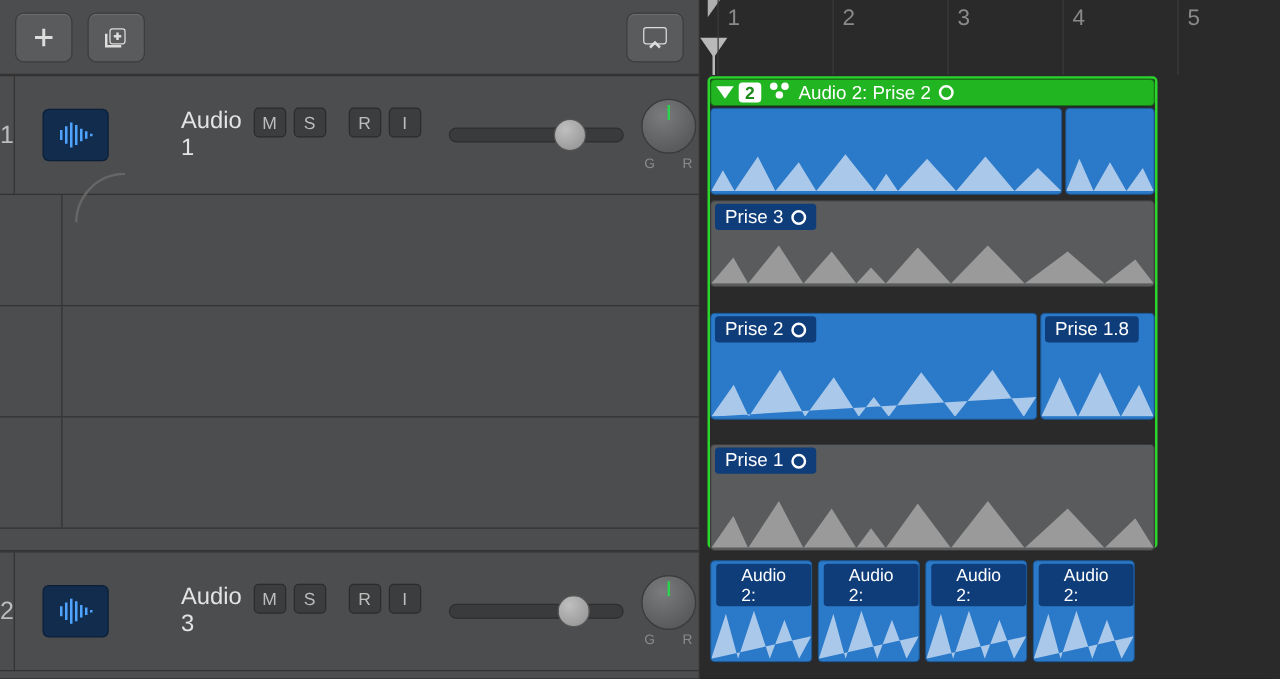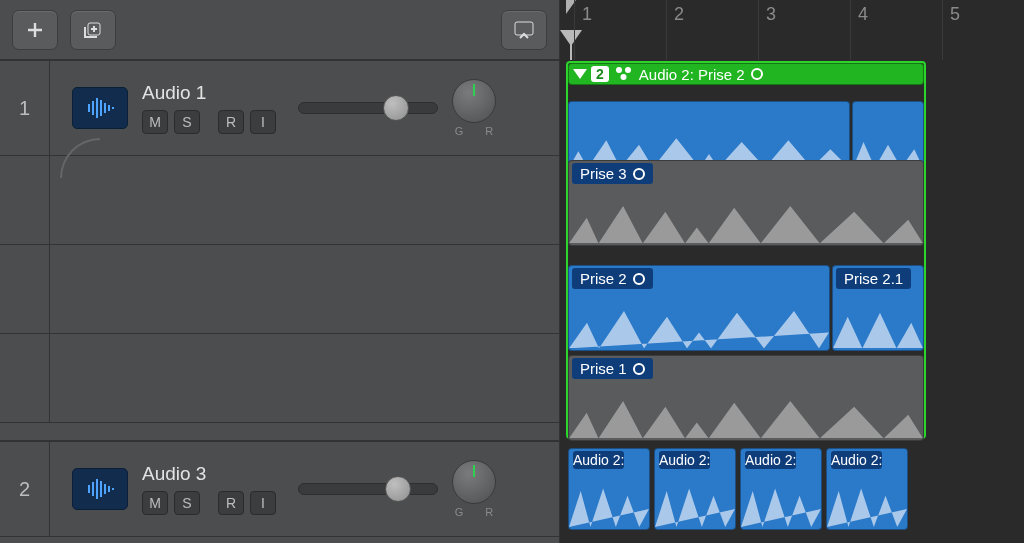--- a/index.html
+++ b/index.html
@@ -29,21 +29,21 @@
   .left-panel { width: 560px; background: #4c4d4e; display: flex; flex-direction: column; border-right: 1px solid #333; }
   .right-panel { flex: 1; background: #2a2a2a; position: relative; }
 
   
   .track-row { display: flex; border-top: 1px solid #333; border-bottom: 1px solid #333; }
   .track-num { width: 50px; display: flex; align-items: center; justify-content: center; color: #bdbdbd; font-size: 20px; border-right: 1px solid #333; }
   .track-body { flex: 1; padding: 10px 14px 10px 22px; display: flex; align-items: center; gap: 14px; }
 
   .track-icon { width: 56px; height: 42px; border-radius: 5px; background: #122c4d; border: 1px solid #0b1f38; display: flex; align-items: center; justify-content: center; }
 
-  .track-ctrls { display: flex; flex-direction: column; gap: 6px; }
+  .track-ctrls { display: flex; flex-direction: row; gap: 6px; margin-left: 44px; }
   .track-title { color: #e3e3e3; font-size: 19px; }
   .btn-row { display: flex; gap: 6px; }
   .tiny-btn { width: 26px; height: 24px; background: #3c3d3e; border: 1px solid #2b2b2b; border-radius: 4px; color: #bdbdbd; font-size: 14px; display: flex; align-items: center; justify-content: center; cursor: pointer; }
 
   .slider-wrap { display: flex; align-items: center; gap: 10px; margin-left: 8px; }
   .slider { width: 140px; height: 12px; background: #3a3b3c; border-radius: 10px; position: relative; border:1px solid #2e2e2e; }
   .slider .thumb { position: absolute; top: 50%; transform: translate(-50%,-50%); width: 26px; height: 26px; border-radius: 50%; background: radial-gradient(circle at 35% 30%, #bfbfbf, #8f8f8f); border: 1px solid #555; }
 
   .knob-wrap { display:flex; flex-direction: column; align-items:center; gap:2px;}
   .knob { width: 44px; height: 44px; border-radius: 50%; background: radial-gradient(circle at 38% 30%, #7a7b7c, #4e4f50); border: 1px solid #3a3a3a; position: relative; }
@@ -51,39 +51,39 @@
   .knob-labels { display:flex; gap:22px; color:#8a8a8a; font-size:11px; }
 
   
   .sub-rows { display:flex; flex-direction:column; flex:0 0 auto; }
   .sub-row { height: 89px; border-bottom:1px solid #333; display:flex;}
   .sub-row .track-num { height:100%; }
   .sub-row .blank { flex:1; position:relative;}
   .sub-row .arc { position:absolute; top:-18px; left:10px; width:40px; height:40px; border-top-left-radius:40px; border-left:2px solid #666; border-top:2px solid #666;}
   .region { position:absolute; border-radius:4px; overflow:hidden; border:1px solid rgba(0,0,0,.35);}
   .region.green-head { background:#22b522; height:22px; color:#fff; font-size:15px; display:flex; align-items:center; padding:0 6px; gap:6px;}
-  .region.blue { background:#2b7ac9;margin-top:15px; }
+  .region.blue { background:#2b7ac9; }
   .region.grey { background:#5a5b5c; }
   .region .tag { background:#0f3d7a; color:#fff; font-size:15px; padding:2px 8px; border-radius:3px; display:inline-flex; align-items:center; gap:6px; position:absolute; top:2px; left:3px;}
   .take-group { position:absolute; border:2px solid #2bd52b; border-radius:4px; left:6px; }
 
   .wave { position:absolute; left:0; right:0; bottom:2px; height:54%; display:flex; align-items:flex-end;}
   .wave svg { width:100%; height:100%; }
   .wave path { stroke:none; }
   .wave.blue path { fill:#a9c8ea; }
   .wave.grey path { fill:#9a9a9a; }
 
   .circle { width:12px; height:12px; border:2px solid #fff; border-radius:50%; display:inline-block;}
   .tri { width:0; height:0; border-left:10px solid #fff; border-top:7px solid transparent; border-bottom:7px solid transparent; transform:rotate(90deg);}
   .chip { background:#fff; color:#1d8a1d; font-weight:bold; padding:0 5px; border-radius:3px; font-size:14px;}
   .comp-icon svg { fill:#fff; }
 
   .bottom-clips { position:absolute; display:flex; gap:4px; }
   .mini { width: 82px; height: 82px; background:#2b7ac9; border-radius:4px; border:1px solid rgba(0,0,0,.35); position:relative; overflow:hidden;}
-  .mini .lab { position:absolute; top:2px; left:4px; font-size:14px; color:#fff; background:#0f3d7a; padding:1px 0; border-radius:3px;}
+  .mini .lab { position:absolute; top:2px; left:4px; font-size:14px; color:#fff; background:#0f3d7a; padding:1px 20px; border-radius:3px;}
 </style>
 </head>
 <body>
 
 <div class="app">
 
   <div class="topbar">
     <div class="topbar-left">
       <div class="sq-btn">
         <svg width="20" height="20" viewBox="0 0 20 20">
@@ -264,21 +264,21 @@
           </div>
       </div>
       <div class="region blue" style="top:26px; left:292px; width:72px; height:70px;">
         <div class="wave blue">
             <svg viewBox="0 0 80 40" preserveAspectRatio="none">
               <path d="M0 40 L12 12 25 40 40 15 55 40 70 20 80 40 Z"></path>
             </svg>
           </div>
       </div>
 
-      <div class="region grey" style="top:100px; left:8px; width:356px; height:86px;">
+      <div class="region grey" style="top:100px; left:8px; width:356px; height:70px;">
         <div class="tag">
             <span>Prise 3</span>
             <span class="circle"></span>
           </div>
         <div class="wave grey">
             <svg viewBox="0 0 360 46" preserveAspectRatio="none">
               <path d="M0 46 L18 20 30 46 55 8 75 46 98 14 118 46 130 30 142 46 168 10 195 46 225 8 255 46 290 14 320 46 345 22 360 46 Z"></path>
             </svg>
           </div>
       </div>
@@ -289,21 +289,21 @@
             <span class="circle"></span>
           </div>
         <div class="wave blue">
             <svg viewBox="0 0 260 46" preserveAspectRatio="none">
               <path d="M0 46 L18 20 30 46 55 8 75 46 98 14 118 46 130 30 142 46 168 10 195 46 225 8 250 46 260 30 Z"></path>
             </svg>
           </div>
       </div>
       <div class="region blue" style="top:190px; left:272px; width:92px; height:86px;">
         <div class="tag">
-            <span>Prise 2.1</span>
+            <span>Prise 1.8</span>
           </div>
         <div class="wave blue">
             <svg viewBox="0 0 92 46" preserveAspectRatio="none">
               <path d="M0 46 L15 14 30 46 48 10 65 46 80 20 92 46 Z"></path>
             </svg>
           </div>
       </div>
 
       <div class="region grey" style="top:295px; left:8px; width:356px; height:86px;">
         <div class="tag">

